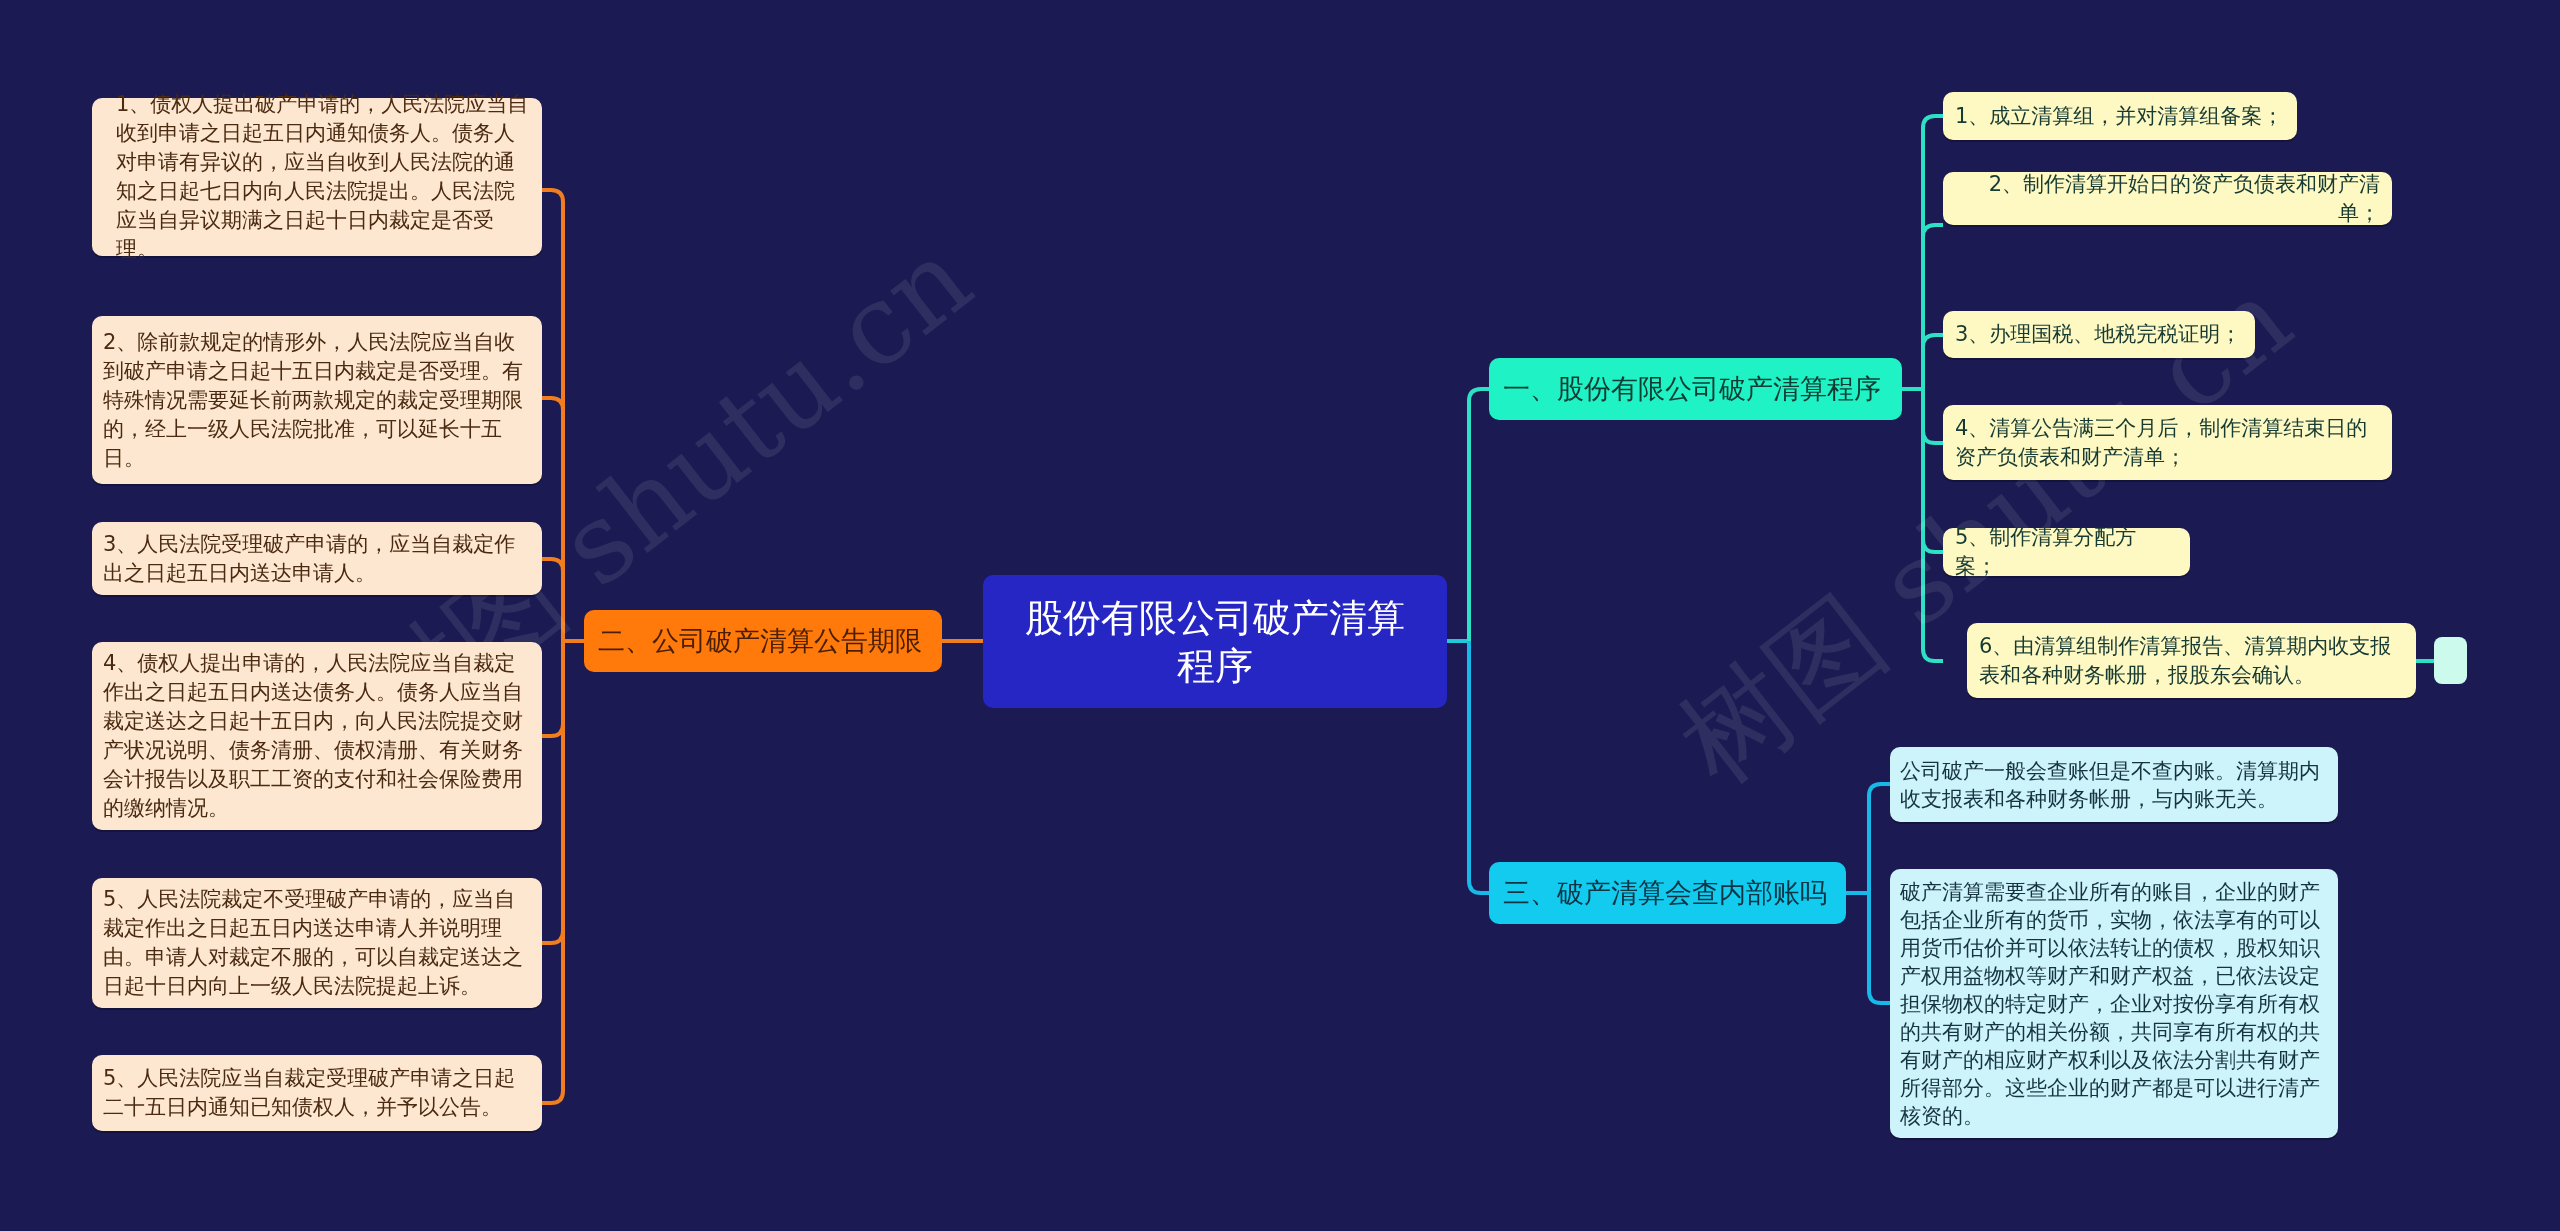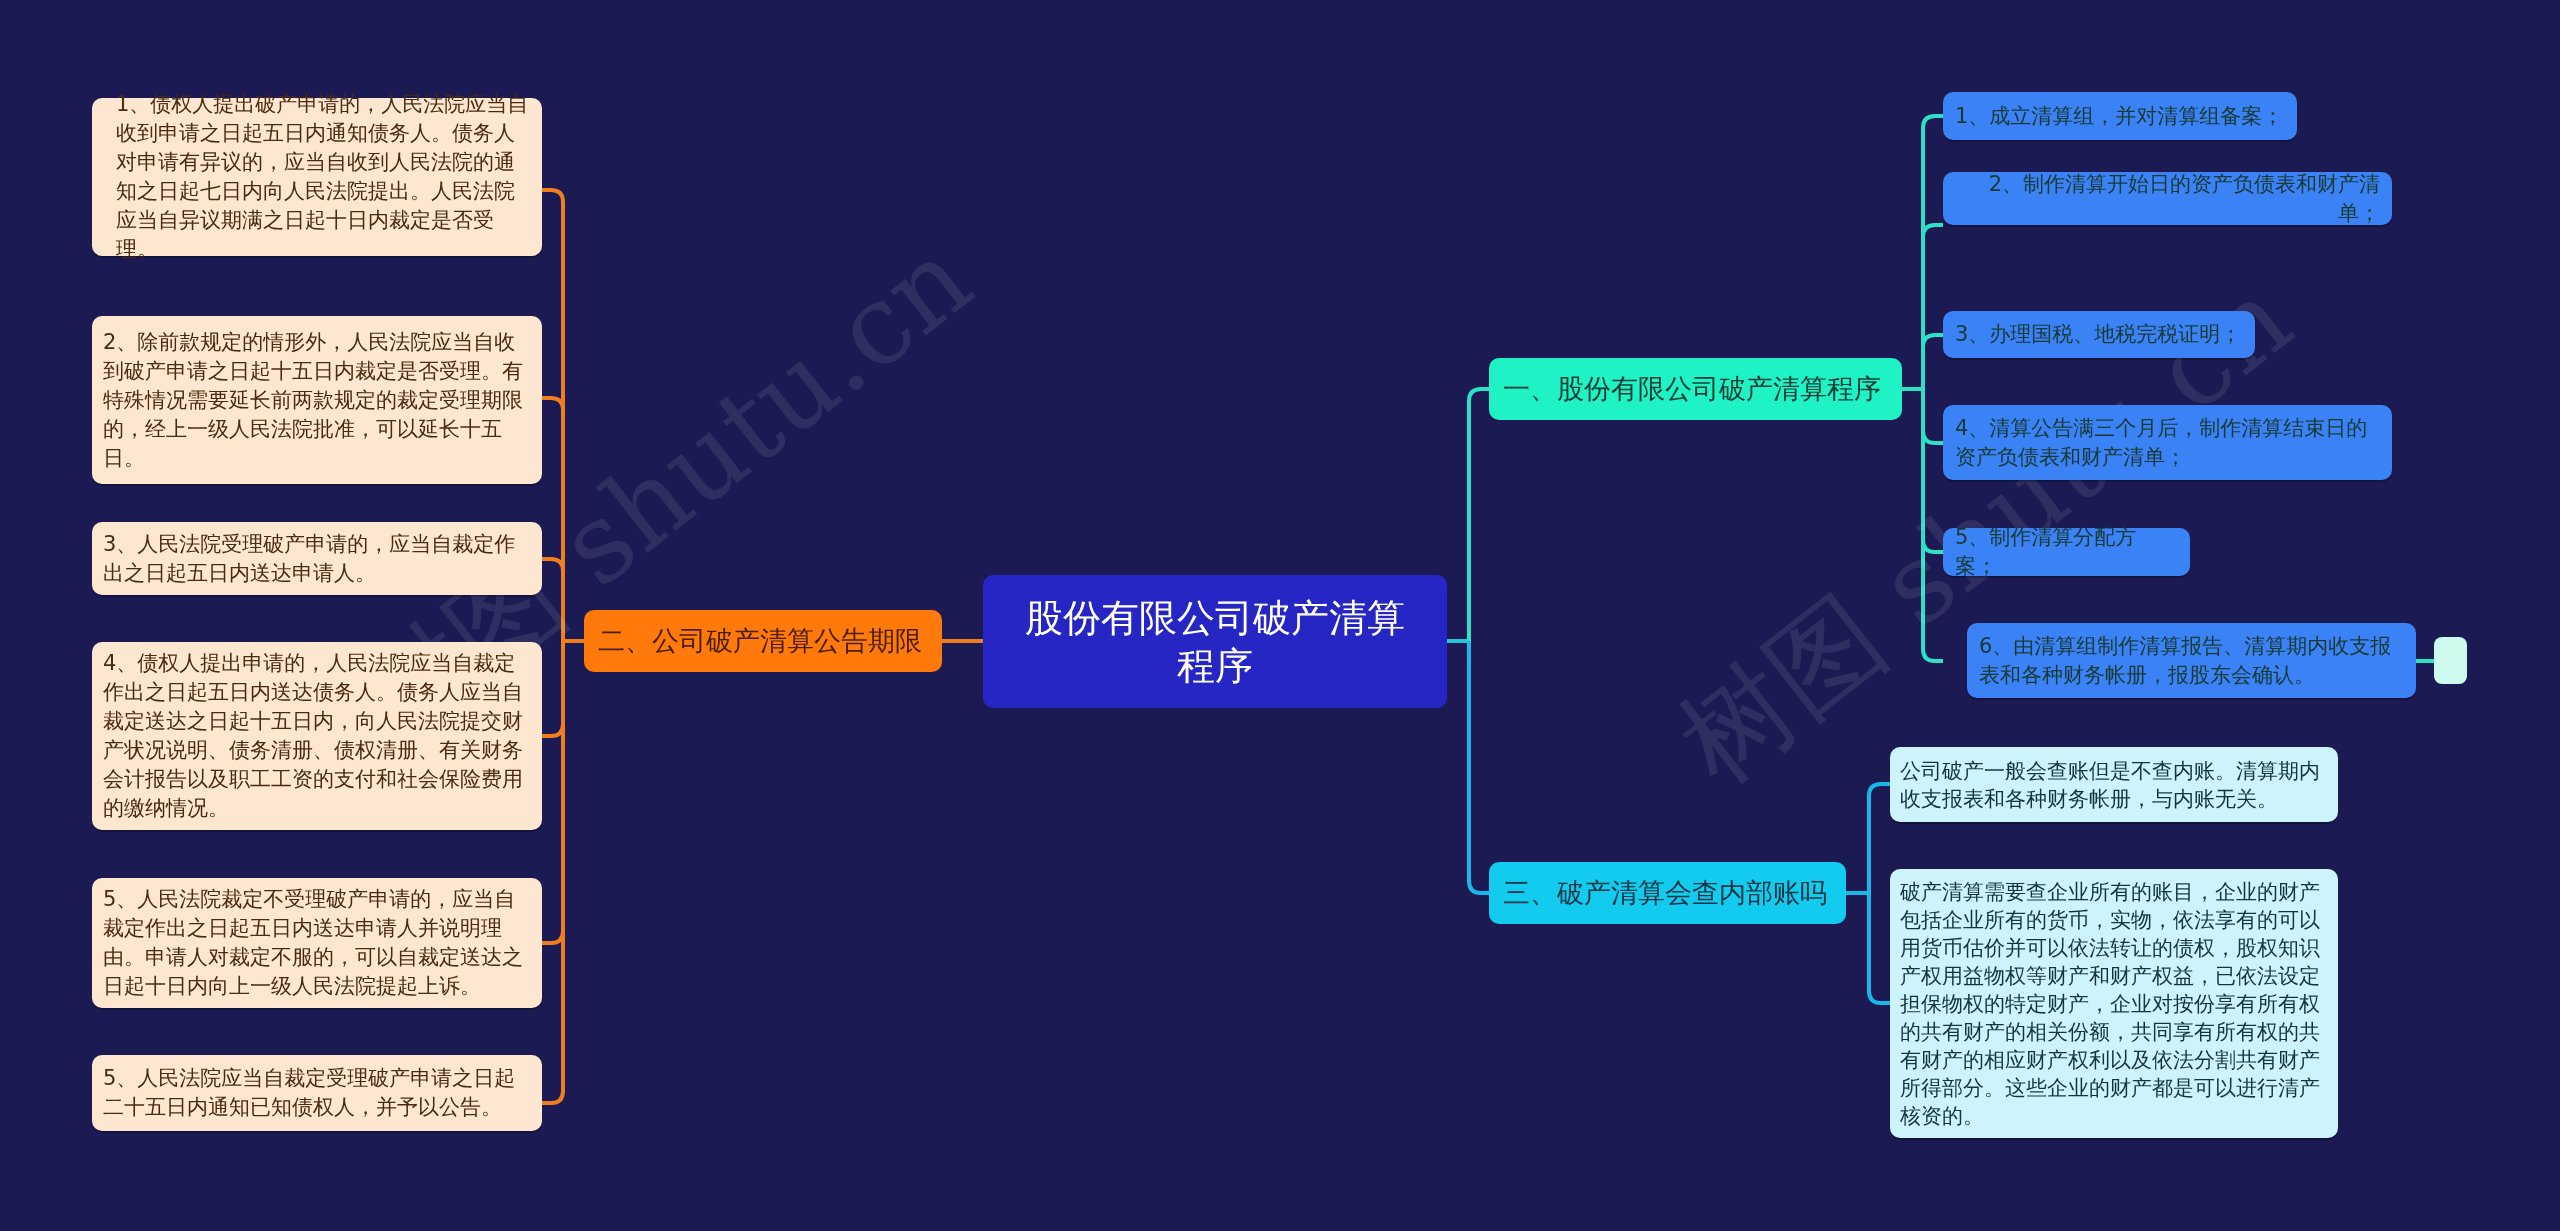--- a/index.html
+++ b/index.html
@@ -13,21 +13,21 @@
   .node {
     position:absolute; box-sizing:border-box; border-radius:10px;
     display:flex; align-items:center;
   }
   .leaf-left {
     background:#fde7d0; color:#4a2a10; font-size:21px; line-height:29px;
     padding:6px 10px 6px 11px; left:92px; width:450px;
     box-shadow:0 2px 0 rgba(0,0,0,0.25);
   }
   .leaf-right {
-    background:#3b82f6; color:#173a33; font-size:21px; line-height:29px;
+    background:#fef9c3; color:#173a33; font-size:21px; line-height:29px;
     padding:6px 12px; left:1943px;
     box-shadow:0 2px 0 rgba(0,0,0,0.25);
   }
   .leaf-blue {
     background:#cdf3fb; color:#163440; font-size:21px; line-height:28px;
     padding:6px 10px 6px 10px; left:1890px; width:448px;
     box-shadow:0 2px 0 rgba(0,0,0,0.25);
   }
   .root {
     left:983px; top:575px; width:464px; height:133px;

